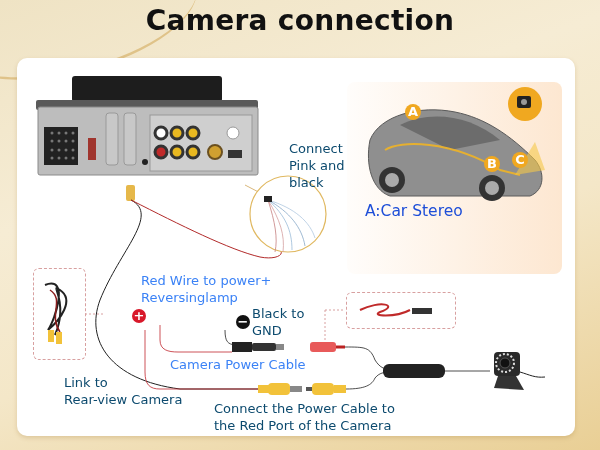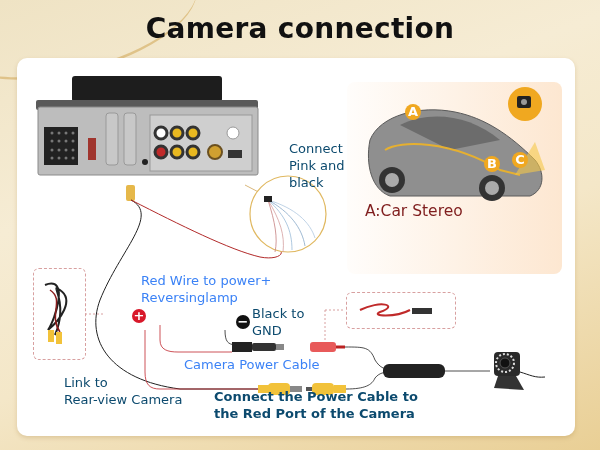--- a/index.html
+++ b/index.html
@@ -1,25 +1,25 @@
 <!DOCTYPE html>
 <html><head>
 <meta charset="utf-8">
 <style>
   html,body{margin:0;padding:0;}
   body{width:600px;height:450px;overflow:hidden;position:relative;
     background:linear-gradient(160deg,#efe3c4 0%,#f6ecd4 35%,#f4e7c8 60%,#e9cf95 100%);
     font-family:"DejaVu Sans","Liberation Sans",sans-serif;}
   .swoosh{position:absolute;left:-60px;top:-40px;width:260px;height:110px;border-bottom:3px solid #d8b46e;border-radius:0 0 60% 60%;transform:rotate(-14deg);opacity:.7;}
-  .title{position:absolute;left:0;right:0;top:12px;text-align:center;font-family:"DejaVu Sans",sans-serif;font-weight:bold;font-size:28px;color:#111;letter-spacing:0.3px;}
+  .title{position:absolute;left:0;right:0;top:4px;text-align:center;font-family:"DejaVu Sans",sans-serif;font-weight:bold;font-size:28px;color:#111;letter-spacing:0.3px;}
   .card{position:absolute;left:17px;top:58px;width:558px;height:378px;background:#fff;border-radius:10px;box-shadow:0 2px 4px rgba(160,120,50,.25);}
   .peach{position:absolute;left:347px;top:82px;width:215px;height:192px;border-radius:8px;background:linear-gradient(90deg,#fffdfb 0%,#fde7d1 100%);}
   .txt{position:absolute;font-size:13px;line-height:17px;color:#0c4a6e;white-space:pre;}
   .red{color:#3b82f6;}
-  .legend{position:absolute;left:365px;top:200px;font-size:15.5px;line-height:22px;color:#7f1d1d;}
+  .legend{position:absolute;left:365px;top:200px;font-size:15.5px;line-height:22px;color:#1d4ed8;}
   .badge{position:absolute;width:14px;height:14px;border-radius:50%;color:#fff;font-weight:bold;font-size:13px;line-height:14px;text-align:center;}
   .dashbox{position:absolute;border:1px dashed #d8a0a0;border-radius:6px;}
   svg{position:absolute;left:0;top:0;}
 </style>
 </head>
 <body>
 
 <div class="swoosh"></div>
 <div class="title">Camera connection</div>
 
@@ -157,21 +157,21 @@
 <div class="dashbox" style="left:33px;top:268px;width:51px;height:90px;"></div>
 <div class="dashbox" style="left:346px;top:292px;width:108px;height:35px;"></div>
 
 <div class="txt" style="left:289px;top:140px;">Connect
 Pink and
 black</div>
 <div class="txt red" style="left:141px;top:272px;">Red Wire to power+
 Reversinglamp</div>
 <div class="txt" style="left:252px;top:305px;">Black to
 GND</div>
-<div class="txt red" style="left:184px;top:356px;text-align:center;">Camera Power Cable</div>
+<div class="txt red" style="left:170px;top:356px;text-align:center;">Camera Power Cable</div>
 <div class="txt" style="left:64px;top:374px;">Link to
 Rear-view Camera</div>
-<div class="txt" style="left:214px;top:388px;font-weight:bold;">Connect the Power Cable to
+<div class="txt" style="left:214px;top:400px;">Connect the Power Cable to
 the Red Port of the Camera</div>
 
 <div class="legend">
   <div>A:Car Stereo</div>
 </div>
 
 </body></html>

